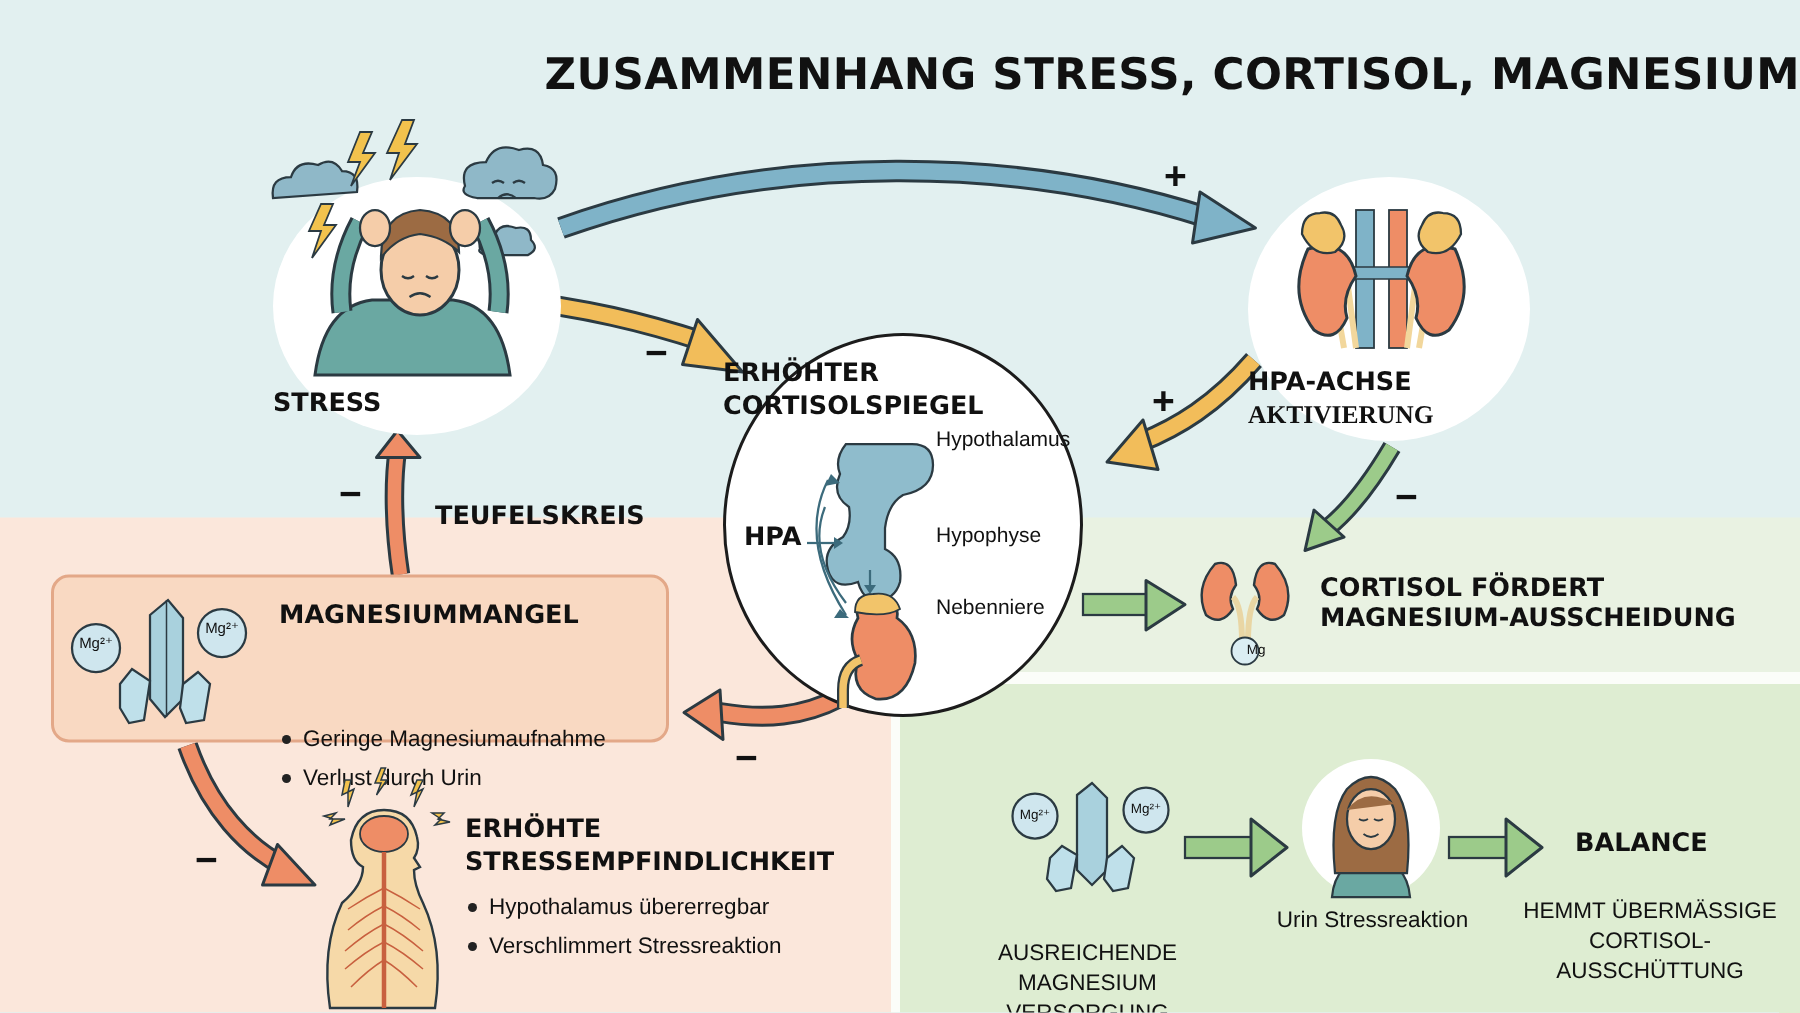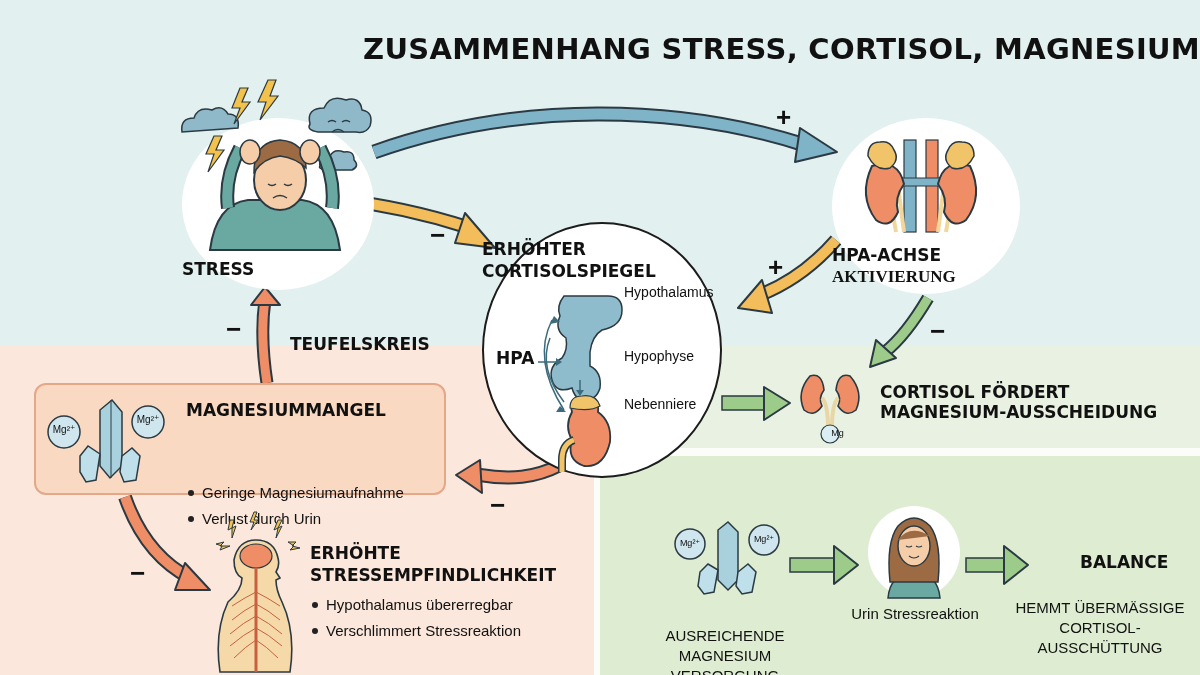--- a/index.html
+++ b/index.html
@@ -238,18 +238,18 @@
   <path d="M20,92 q2,-24 26,-26 q24,2 26,26 z" fill="#6aa8a2" stroke="#2b3a42" stroke-width="1.5"></path>
   <path d="M22,76 q-4,-40 8,-56 q16,-16 32,0 q12,16 8,56 z" fill="#9c6b43" stroke="#2b3a42" stroke-width="1.5"></path>
   <ellipse cx="46" cy="40" rx="16" ry="20" fill="#f5cda9" stroke="#2b3a42" stroke-width="1.5"></ellipse>
   <path d="M30,34 q12,-16 32,-4" fill="#9c6b43" stroke="none"></path>
   <path d="M38,40 q3,2 6,0 M48,40 q3,2 6,0 M41,50 q5,4 10,0" stroke="#2b3a42" stroke-width="1.2" fill="none"></path>
 </svg>
 <div class="abs" style="left:820px;top:604px;width:190px;text-align:center;font-size:15px;line-height:20px;">
   <div>Urin Stressreaktion</div>
 </div>
 
-<div class="abs bold" style="left:1080px;top:552px;font-size:17px;">BALANCE</div>
+<div class="abs bold" style="left:1050px;top:552px;font-size:17px;">BALANCE</div>
 <div class="abs" style="left:1000px;top:598px;width:200px;text-align:center;font-size:15px;line-height:20px;">
   <div>HEMMT ÜBERMÄSSIGE</div>
   <div>CORTISOL-</div>
   <div>AUSSCHÜTTUNG</div>
 </div>
 
 </body></html>

